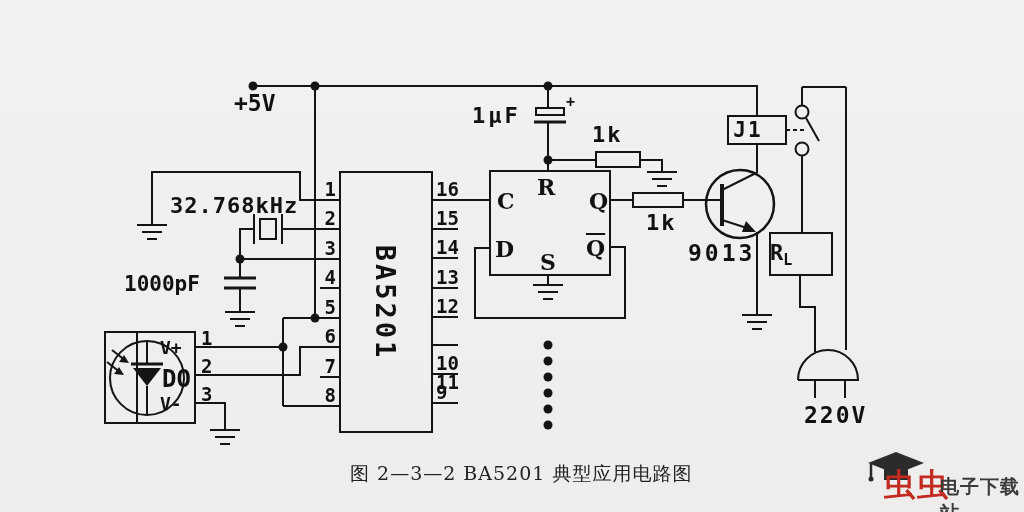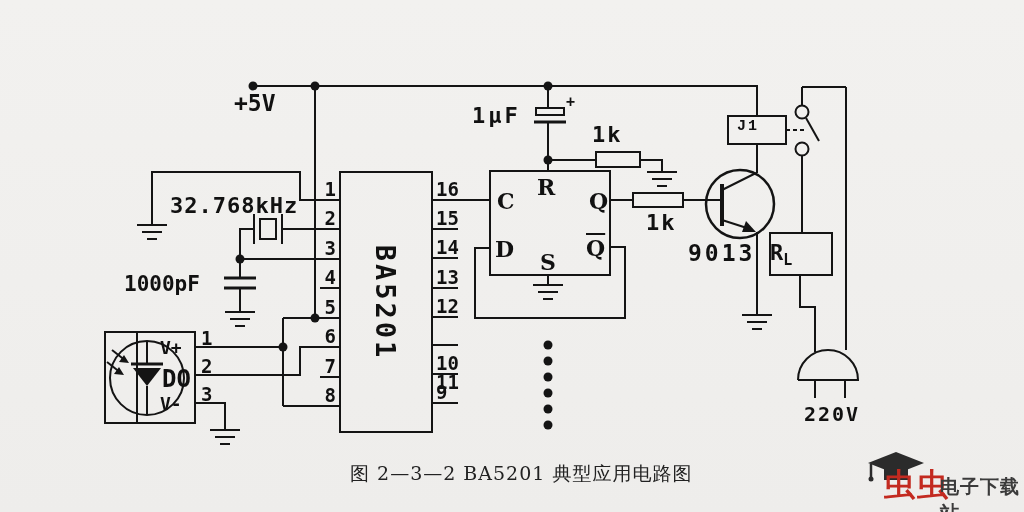--- a/index.html
+++ b/index.html
@@ -213,23 +213,23 @@
 
 
   <span class="lbl" style="left:234px;top:90px;font-size:23px;">+5V</span>
   <span class="lbl" style="left:472px;top:103px;font-size:22px;letter-spacing:3px;">1μF</span>
   <span class="lbl" style="left:566px;top:93px;font-size:15px;">+</span>
   <span class="lbl" style="left:592px;top:122px;font-size:22px;letter-spacing:2px;">1k</span>
   <span class="lbl" style="left:170px;top:193px;font-size:22px;letter-spacing:1px;">32.768kHz</span>
   <span class="lbl" style="left:124px;top:272px;font-size:21px;">1000pF</span>
   <span class="lbl" style="left:646px;top:210px;font-size:22px;letter-spacing:2px;">1k</span>
   <span class="lbl" style="left:688px;top:240px;font-size:23px;letter-spacing:3px;">9013</span>
-  <span class="lbl" style="left:728px;top:118px;width:40px;text-align:center;font-size:15px;letter-spacing:2px;font-family:Liberation Mono, monospace;">J1</span>
+  <span class="lbl" style="left:728px;top:118px;width:40px;text-align:center;font-size:21px;letter-spacing:2px;">J1</span>
   <span class="lbl" style="left:770px;top:240px;width:54px;text-align:left;font-size:22px;"><span>R</span><sub style="font-size:15px;">L</sub></span>
-  <span class="lbl" style="left:804px;top:402px;font-size:20px;letter-spacing:2px;">220V</span>
+  <span class="lbl" style="left:804px;top:402px;font-size:23px;letter-spacing:2px;">220V</span>
 
   <div id="vertchip">
       <span>BA5201</span>
     </div>
 
   <span class="pin" style="left:312px;top:178px;width:24px;text-align:right;">1</span>
   <span class="pin" style="left:312px;top:207px;width:24px;text-align:right;">2</span>
   <span class="pin" style="left:312px;top:237px;width:24px;text-align:right;">3</span>
   <span class="pin" style="left:312px;top:266px;width:24px;text-align:right;">4</span>
   <span class="pin" style="left:312px;top:296px;width:24px;text-align:right;">5</span>

